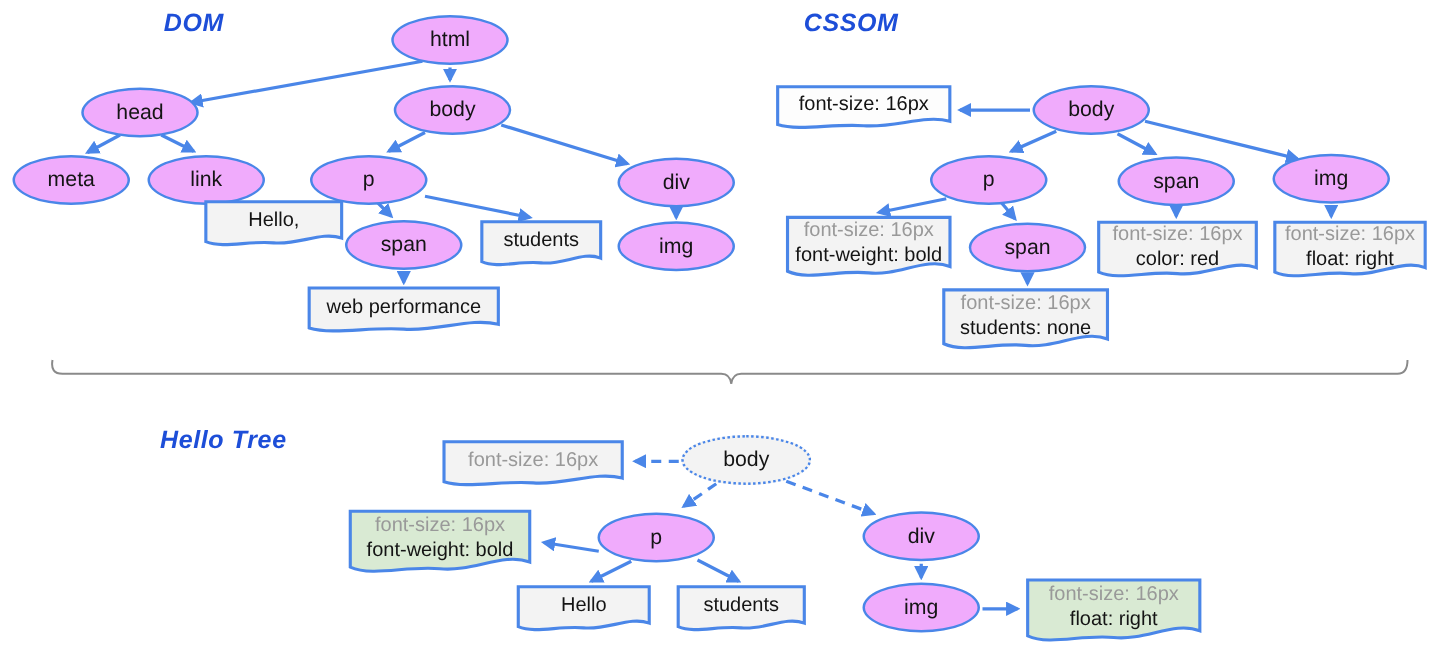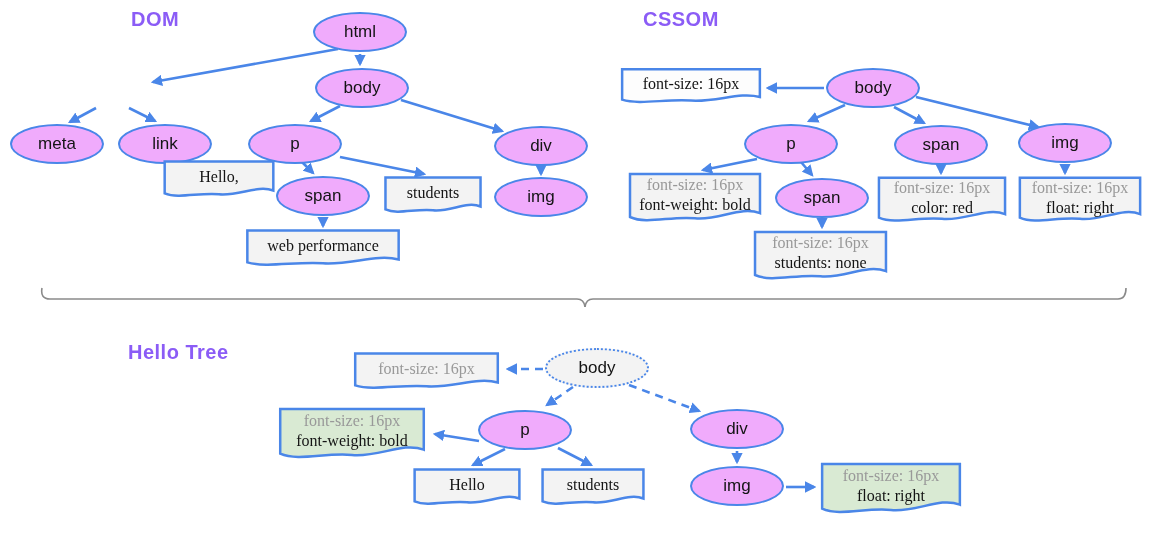--- a/index.html
+++ b/index.html
@@ -2,39 +2,39 @@
 <html><head>
 <meta charset="utf-8">
 <style>
   html,body{margin:0;padding:0;background:#ffffff;}
   .canvas{
     position:relative;width:1150px;height:537px;background:#ffffff;
     font-family:"Liberation Sans", sans-serif;overflow:hidden;
   }
   .layer{position:absolute;left:0;top:0;width:1150px;height:537px;}
   .title{
-    position:absolute;font-weight:bold;font-size:20px;color:#8b5cf6;
+    position:absolute;font-weight:bold;font-style:italic;font-size:20px;color:#1d4ed8;
     white-space:nowrap;letter-spacing:0.5px;
   }
   .node{
     position:absolute;width:94px;height:40px;border-radius:50%;
     background:#f0abfc;border:2.5px solid #4a86e8;box-sizing:border-box;
     display:flex;align-items:center;justify-content:center;
     font-size:17px;color:#141414;
   }
   .node.render-root{background:#f3f3f3;border-style:dotted;}
   .doc{position:absolute;}
   .doc svg{position:absolute;left:0;top:0;width:100%;height:100%;display:block;overflow:visible;}
   .doc-shape{fill:#f3f3f3;stroke:#4a86e8;stroke-width:2.5;}
   .doc-shape.white{fill:#fdfdfd;}
   .doc-shape.green{fill:#d9ead3;}
   .doc-text{
     position:absolute;left:0;top:0;right:0;bottom:14%;
     display:flex;flex-direction:column;align-items:center;justify-content:center;
-    font-size:16px;color:#141414;line-height:20px;text-align:center;white-space:nowrap;font-family:Liberation Serif, serif;
+    font-size:16px;color:#141414;line-height:20px;text-align:center;white-space:nowrap;
   }
   .doc-text .muted{color:#999999;}
 </style>
 </head>
 <body>
 
 <div class="canvas">
 
   <svg class="layer" viewBox="0 0 1150 537">
     <defs>
@@ -80,20 +80,21 @@
       <path d="M42,288 Q40,299 50,299 L577,299 Q584,299 585,307"></path>
       <path d="M585,307 Q586,299 593,299 L1118,299 Q1126,299 1126,288"></path>
     </g>
   </svg>
 
   <div class="title" style="left:131px;top:8px;">DOM</div>
   <div class="title" style="left:643px;top:8px;">CSSOM</div>
   <div class="title" style="left:128px;top:341px;">Hello Tree</div>
 
   <div class="node" style="left:313px;top:12px;">html</div>
+  <div class="node" style="left:65px;top:70px;">head</div>
   <div class="node" style="left:315px;top:68px;">body</div>
   <div class="node" style="left:10px;top:124px;">meta</div>
   <div class="node" style="left:118px;top:124px;text-align:right;">link</div>
   <div class="node" style="left:248px;top:124px;">p</div>
   <div class="node" style="left:494px;top:126px;">div</div>
   <div class="node" style="left:276px;top:176px;">span</div>
   <div class="node" style="left:494px;top:177px;">img</div>
 
   <div class="doc" style="left:163px;top:160px;width:112px;height:40px;">
     <svg viewBox="0 0 100 42" preserveAspectRatio="none">

